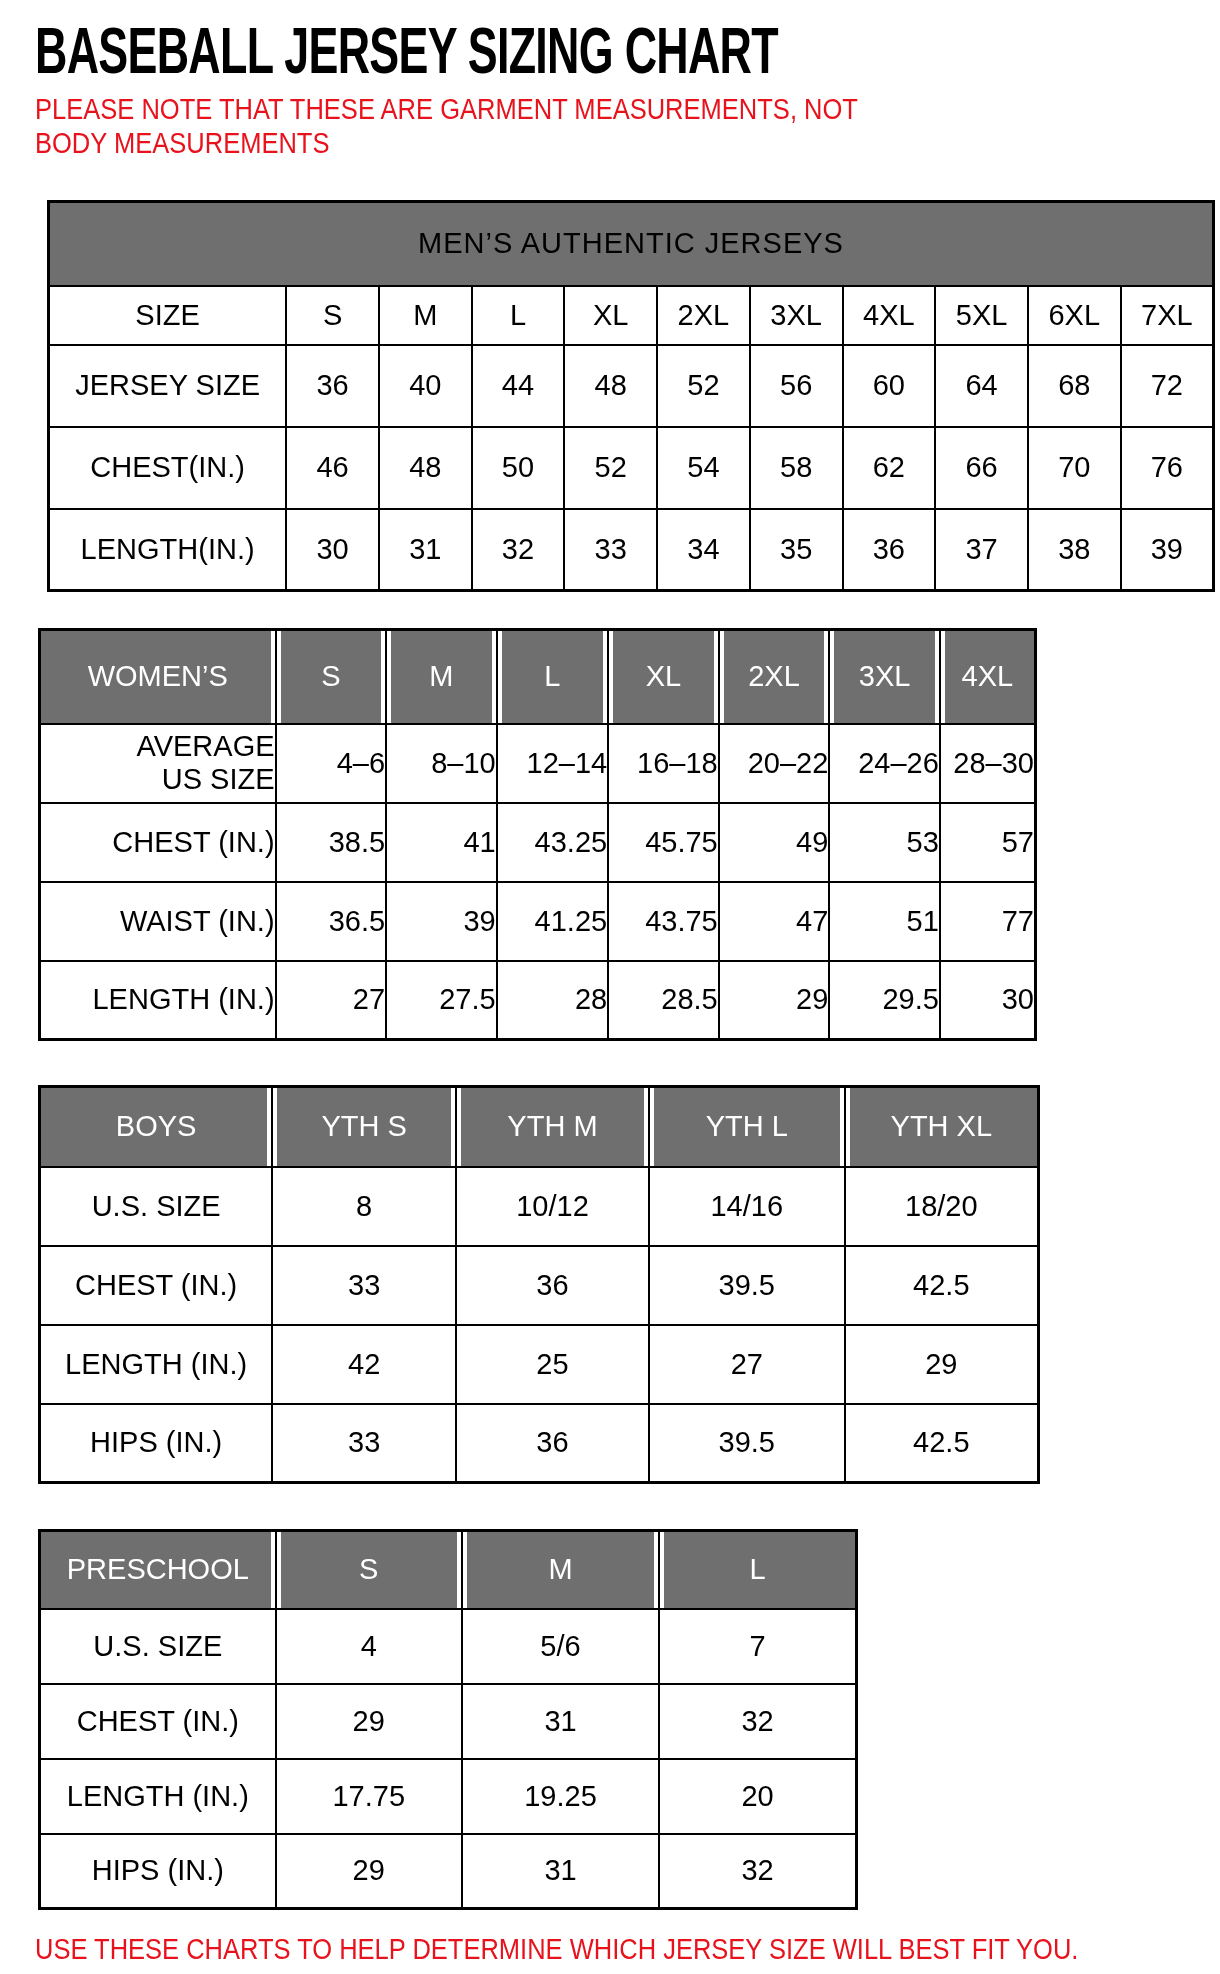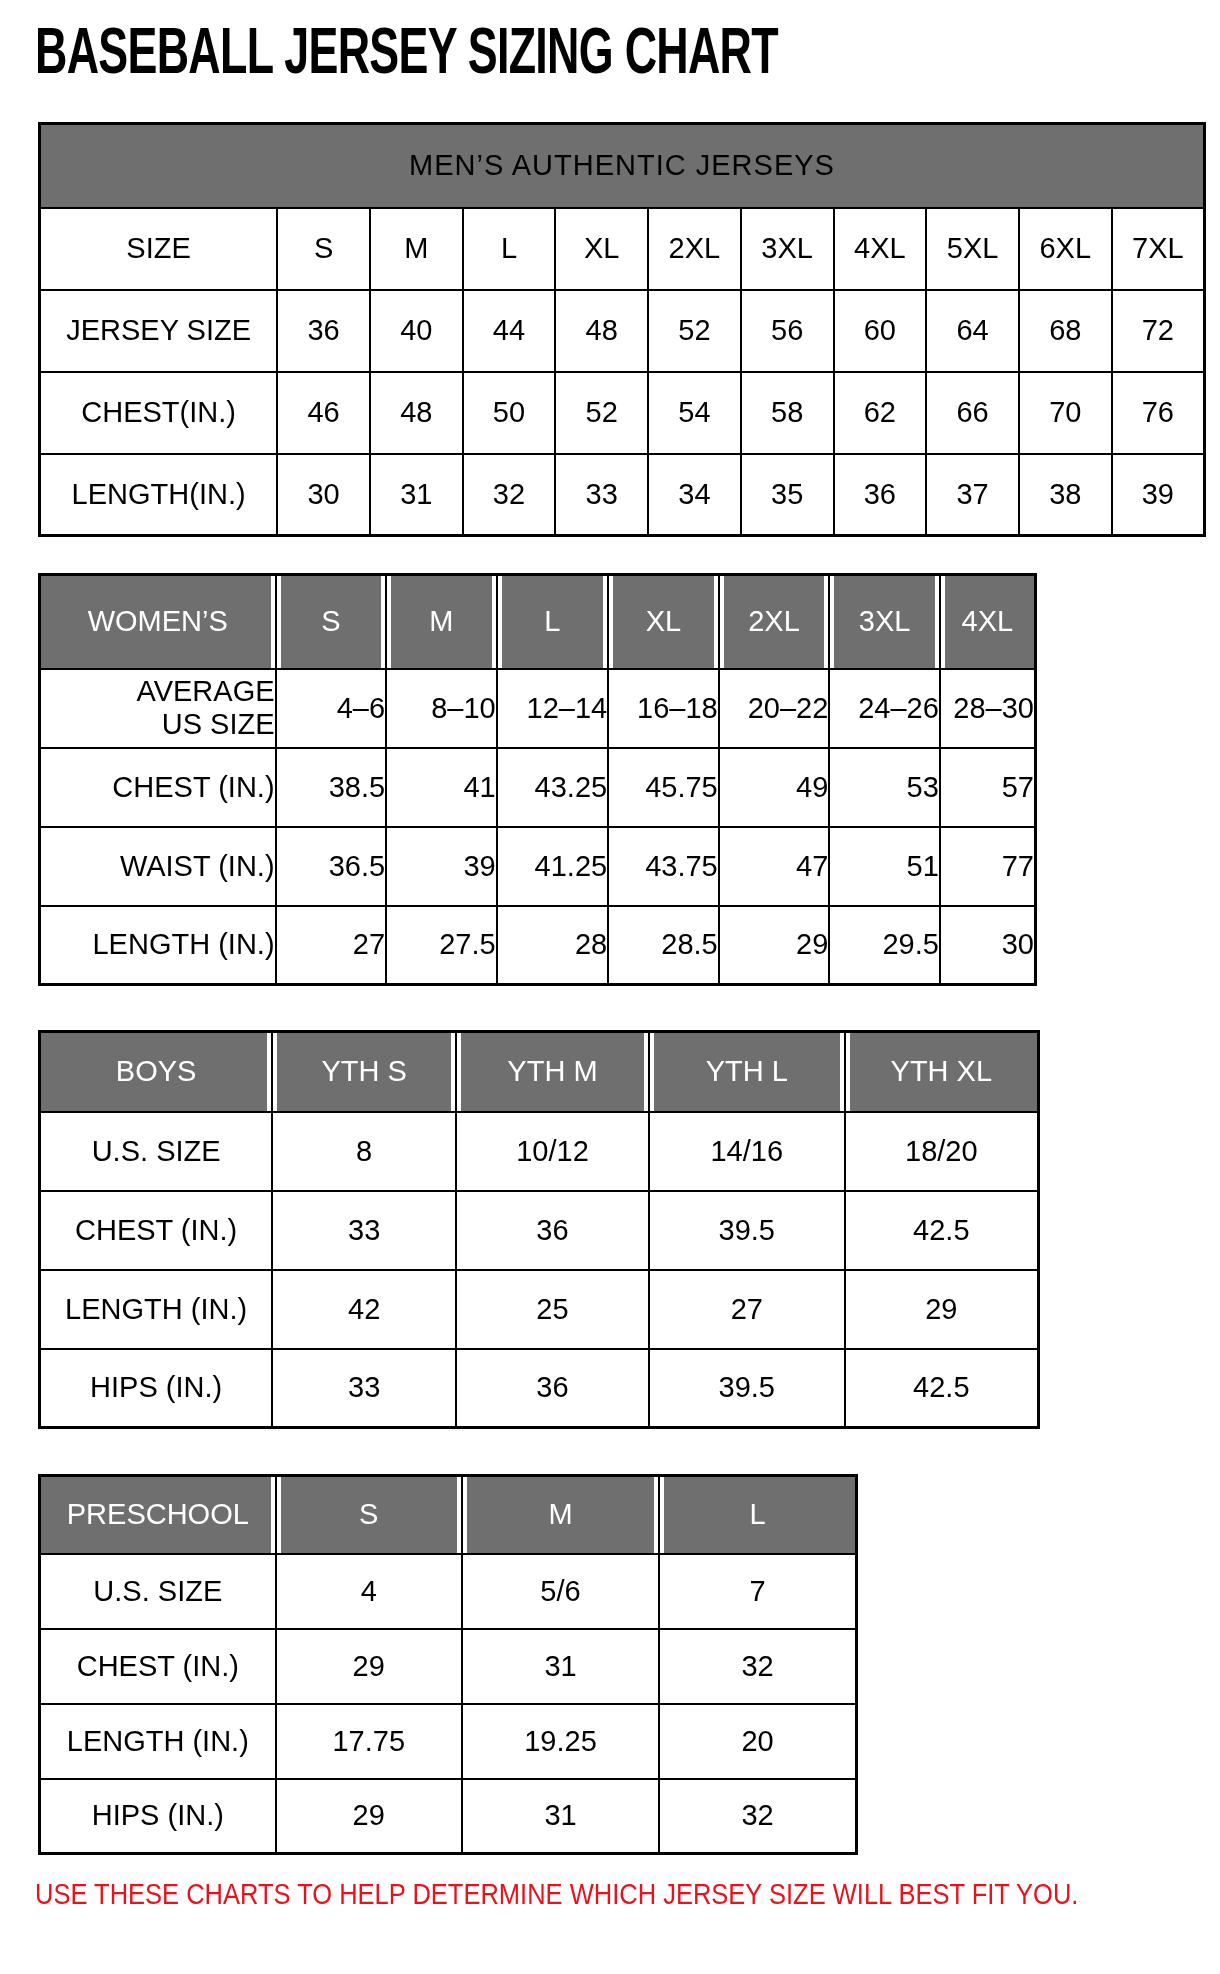--- a/index.html
+++ b/index.html
@@ -45,23 +45,23 @@
     white-space:nowrap;
   }
   .shaded tr.colhead th{
     background:#6f6f6f;color:#fff;
     box-shadow:inset 4px 0 0 #ffffff,inset -4px 0 0 #ffffff;
   }
   .shaded tr.colhead th:first-child{box-shadow:inset -4px 0 0 #ffffff;}
   .shaded tr.colhead th:last-child{box-shadow:inset 4px 0 0 #ffffff;}
 
   
-  .mens{width:1168px;margin:40px 0 0 3px;border-radius:6px;}
+  .mens{width:1168px;margin:40px 0 0 12px;border-radius:6px;}
   .mens tr.banner-row{height:84px;}
-  .mens tr.colhead{height:82px;}
+  .mens tr.colhead{height:59px;}
   .mens tbody tr{height:82px;}
 
   
   .womens{width:999px;margin:36px 0 0 3px;}
   .womens tr.colhead{height:94px;}
   .womens tbody tr{height:79px;text-align:right;}
 
   
   .boys{width:1002px;margin:44px 0 0 3px;}
   .boys tr.colhead{height:80px;}
@@ -79,20 +79,23 @@
     transform:scaleX(0.85);transform-origin:left top;
   }
 </style>
 </head>
 <body>
 
 <div class="page">
 
   <h1 class="title"><span class="squeeze">BASEBALL JERSEY SIZING CHART</span></h1>
 
+  <div class="note-wrap">
+    <div class="note">PLEASE NOTE THAT THESE ARE GARMENT MEASUREMENTS, NOT BODY MEASUREMENTS</div>
+  </div>
 
   <table class="sz mens">
     <colgroup>
       <col style="width:20.4%">
         <col style="width:7.96%">
         <col style="width:7.96%">
         <col style="width:7.96%">
         <col style="width:7.96%">
         <col style="width:7.96%">
         <col style="width:7.96%">

